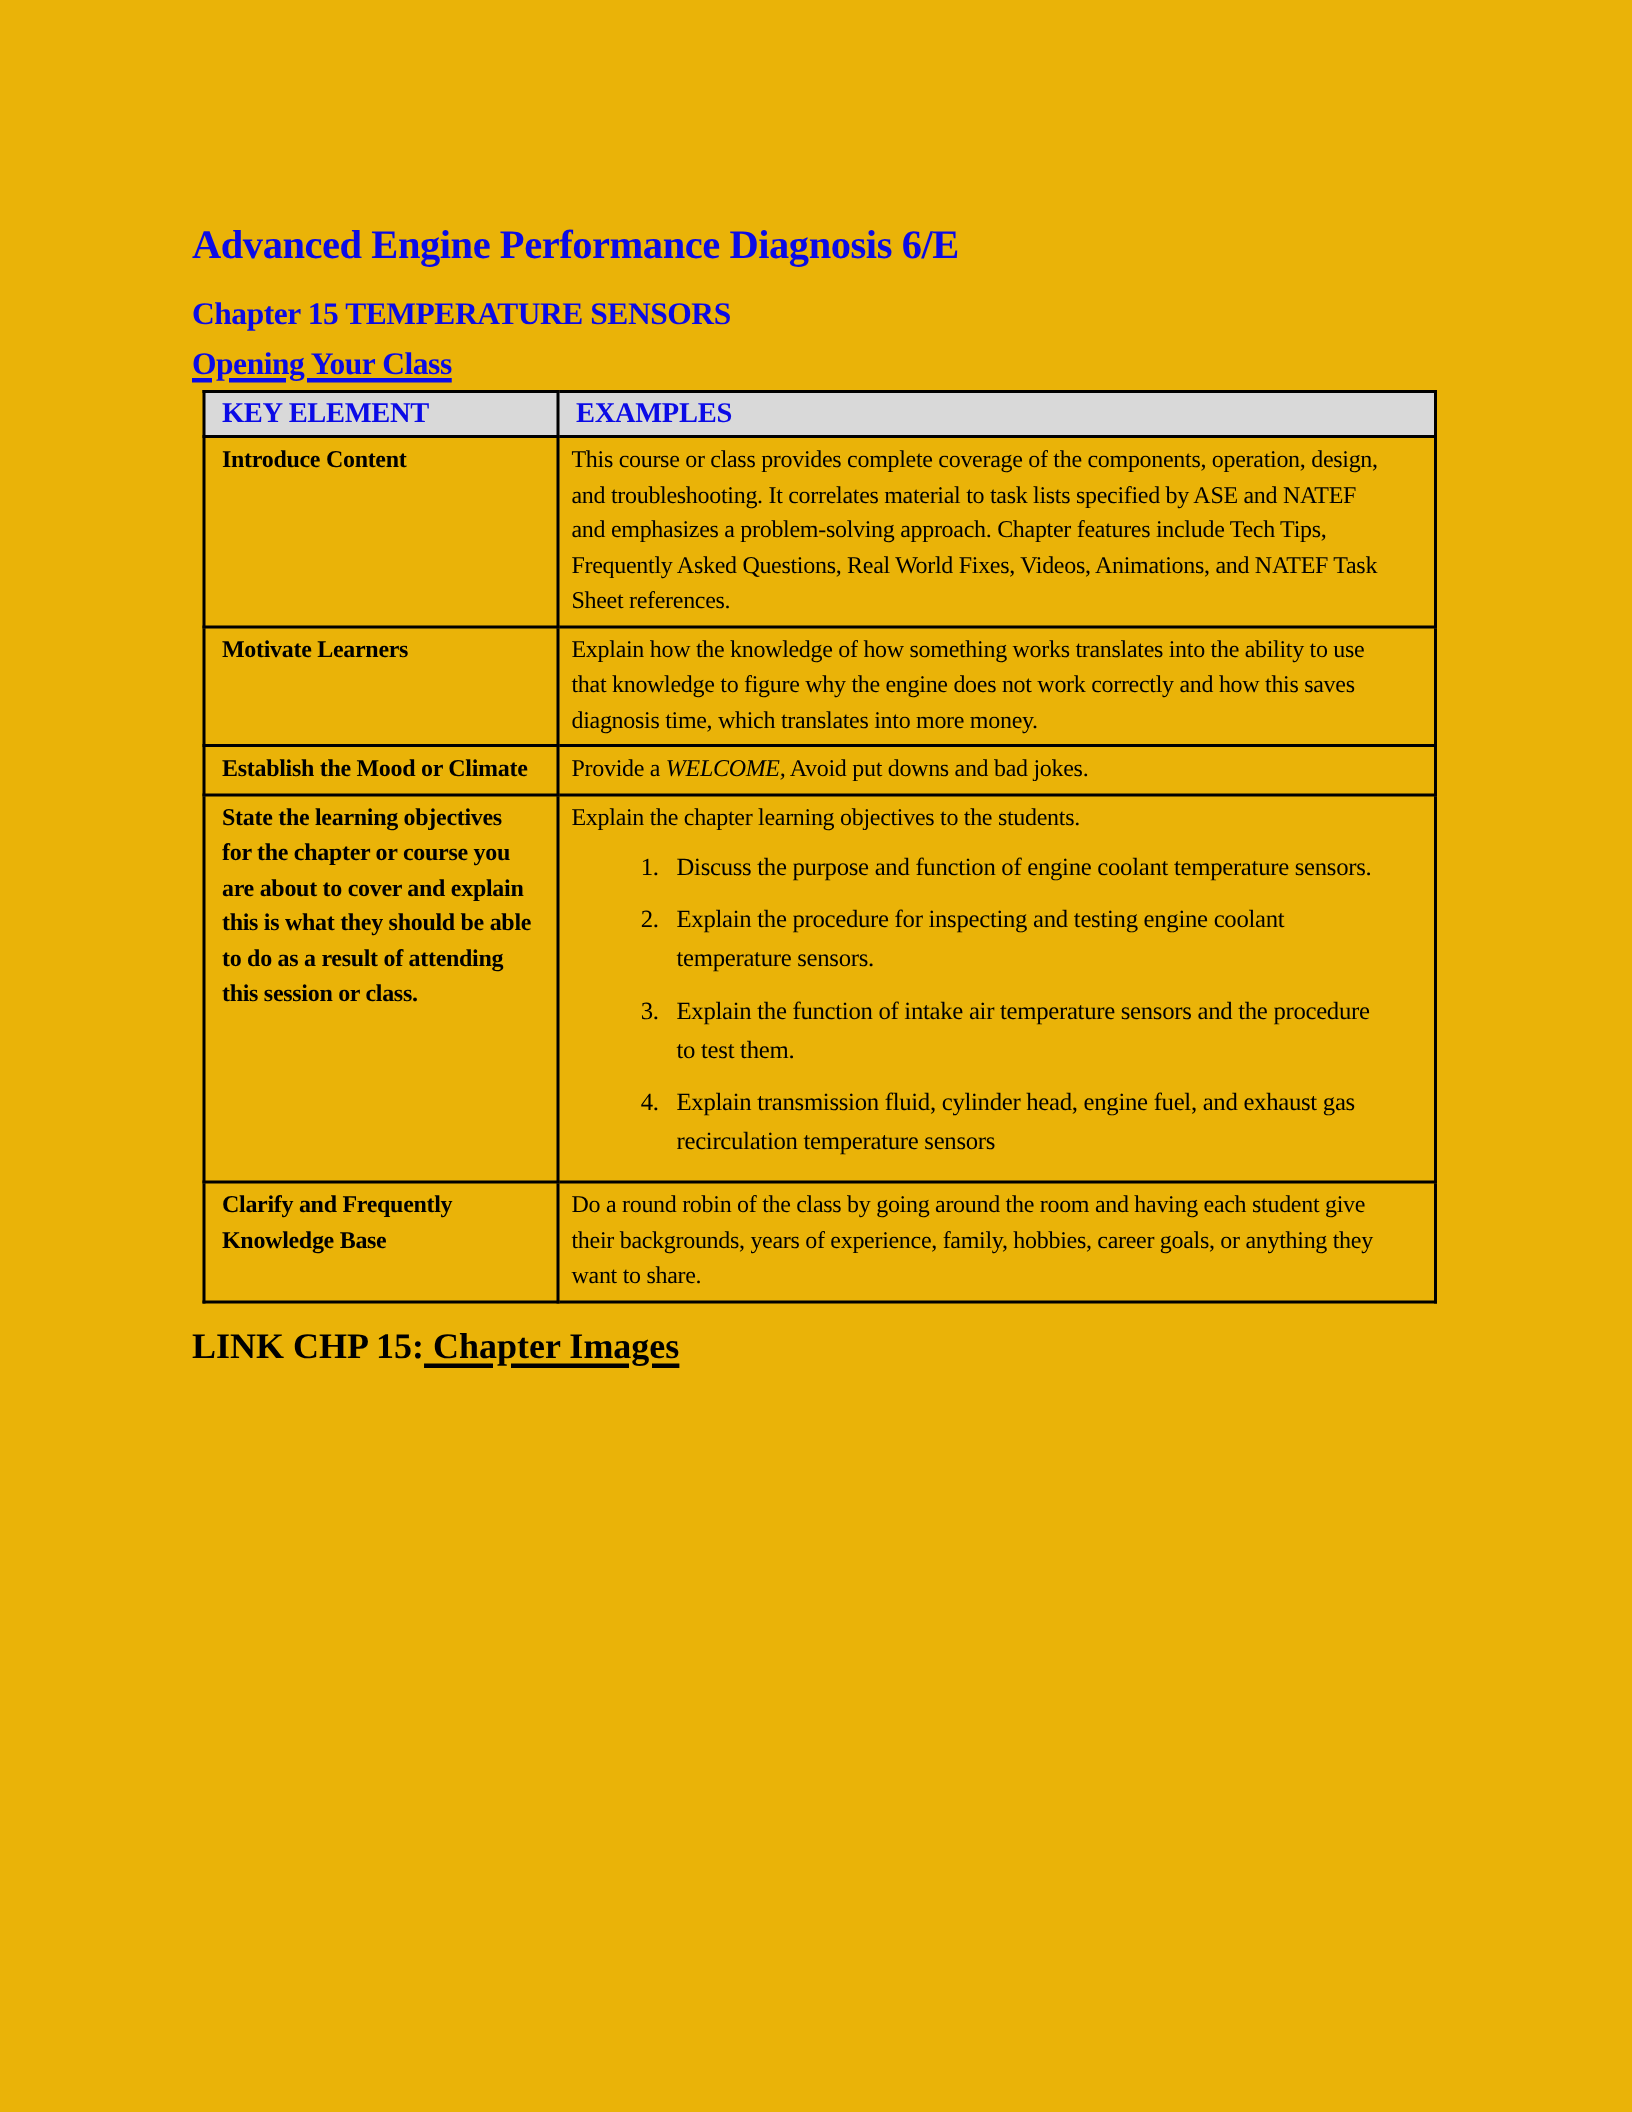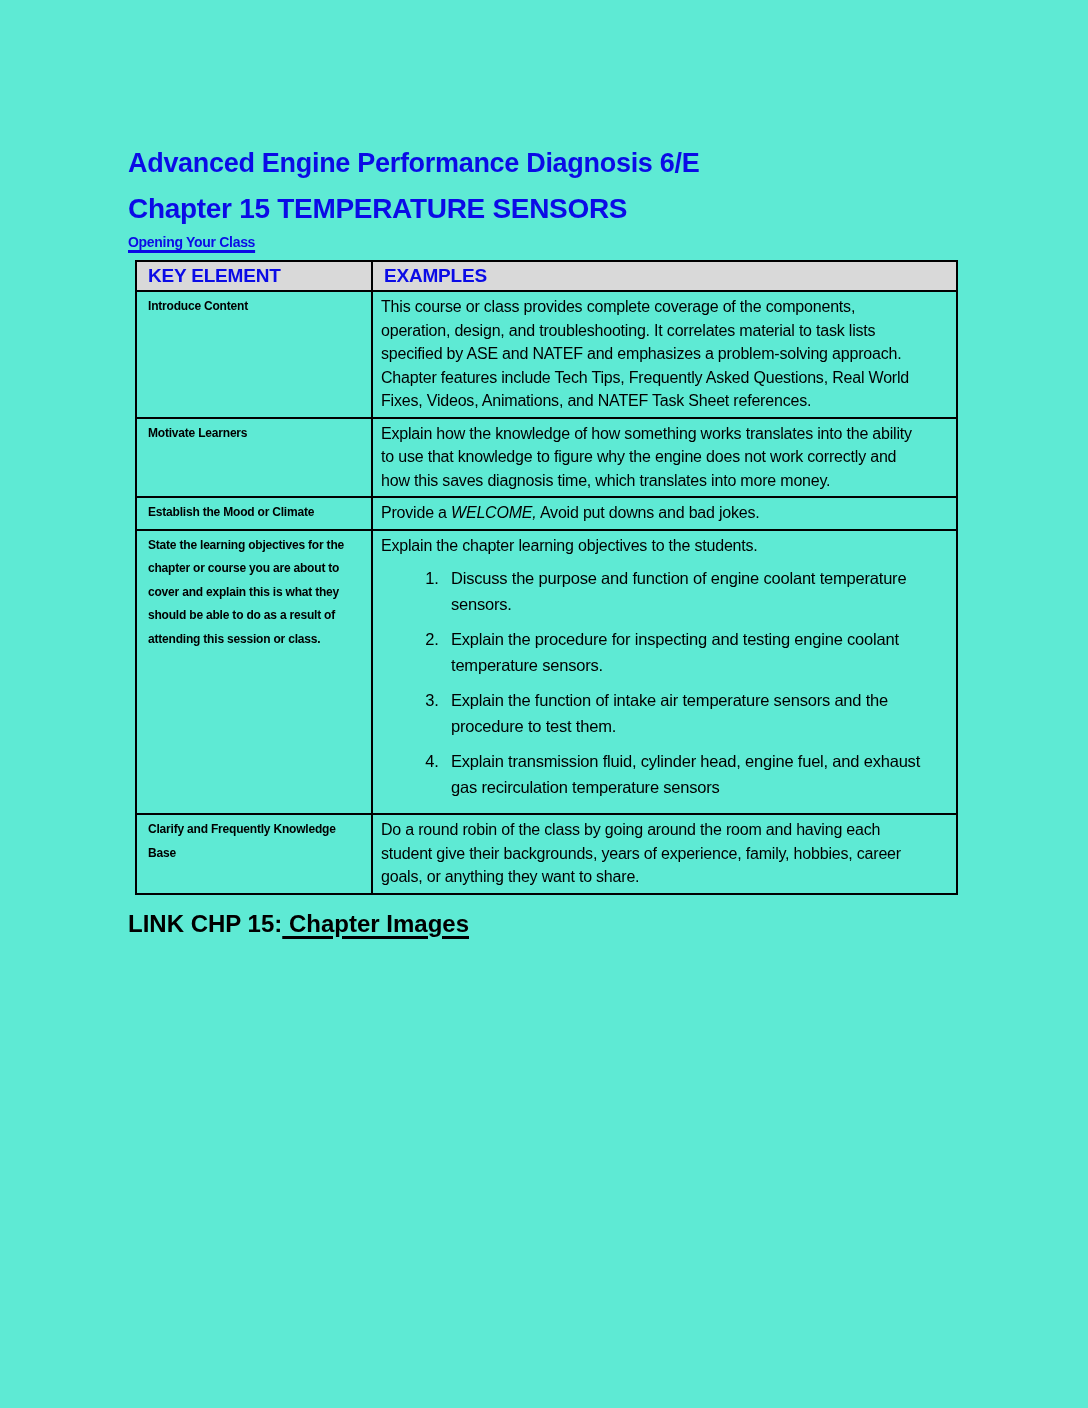--- a/index.html
+++ b/index.html
@@ -1,47 +1,47 @@
 <!DOCTYPE html>
 <html style="--accent_blue: #0b0be6; --header_bg: #d9d9d9;"><head>
 <meta charset="utf-8">
 <style>
   html, body { margin: 0; padding: 0; background: #ffffff; }
   .page {
     position: relative;
     width: 1088px;
     height: 1408px;
-    background: #5eead4;
+    background: #eab308;
     overflow: hidden;
     box-sizing: border-box;
     padding: 148px 63px 0 128px;
-    font-family: Liberation Sans, sans-serif;
+    font-family: Liberation Serif, serif;
     color: #000000;
   }
   .t-blue { color: var(--accent_blue, #0b0be6); }
 
   h1.doc-title {
     margin: 0 0 18px 0;
     font-size: 27px;
     line-height: 31px;
     font-weight: bold;
     color: var(--accent_blue, #0b0be6);
     letter-spacing: -0.3px;
   }
   h2.chapter {
     margin: 0 0 9px 0;
-    font-size: 28px;
+    font-size: 21px;
     line-height: 24px;
     font-weight: bold;
     color: var(--accent_blue, #0b0be6);
     letter-spacing: -0.3px;
   }
   h3.section {
     margin: 0 0 5px 0;
-    font-size: 14px;
+    font-size: 21px;
     line-height: 25px;
     font-weight: bold;
     color: var(--accent_blue, #0b0be6);
     text-decoration: underline;
     text-decoration-thickness: 3px;
     text-underline-offset: 3px;
     letter-spacing: -0.3px;
     width: fit-content;
   }
 
@@ -62,21 +62,21 @@
     color: var(--accent_blue, #0b0be6);
     font-size: 19px;
     line-height: 24px;
     padding: 2px 8px 2px 11px;
     letter-spacing: -0.2px;
   }
   th.col-key { width: 188px; margin-left: 40px; }
   th.col-ex  { width: 466px; }
   td.key {
     font-weight: bold;
-    font-size: 12px;
+    font-size: 16px;
     line-height: 23.5px;
     padding: 3px 14px 4px 11px;
     letter-spacing: -0.2px;
   }
   td.ex {
     font-size: 16px;
     line-height: 23.5px;
     padding: 3px 28px 4px 8px;
     letter-spacing: -0.2px;
   }

